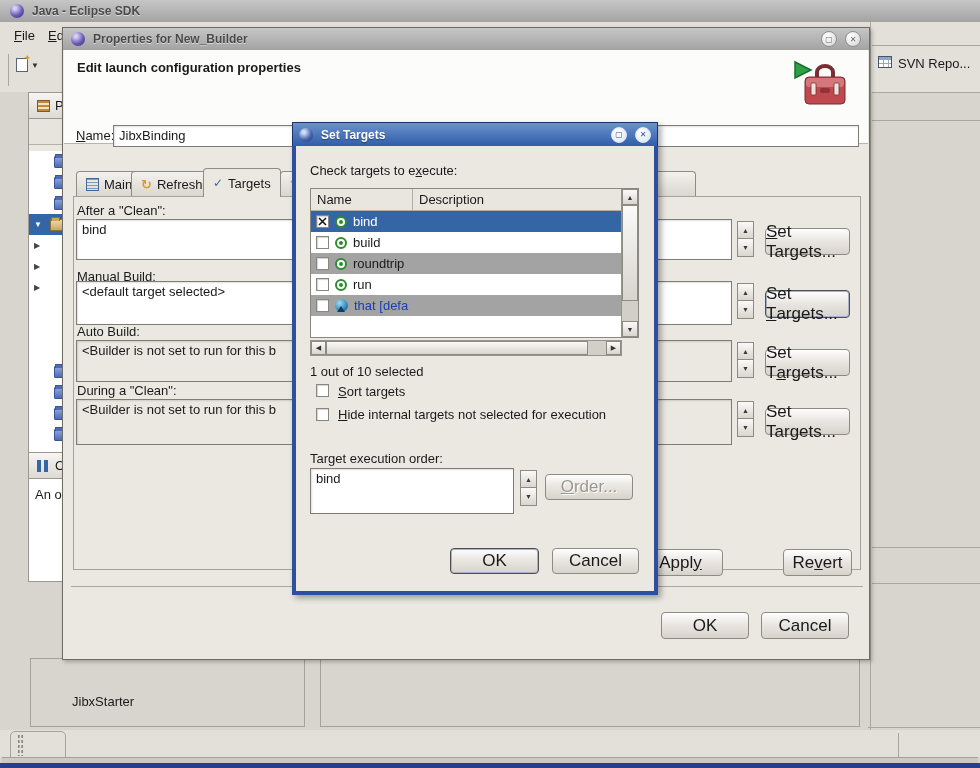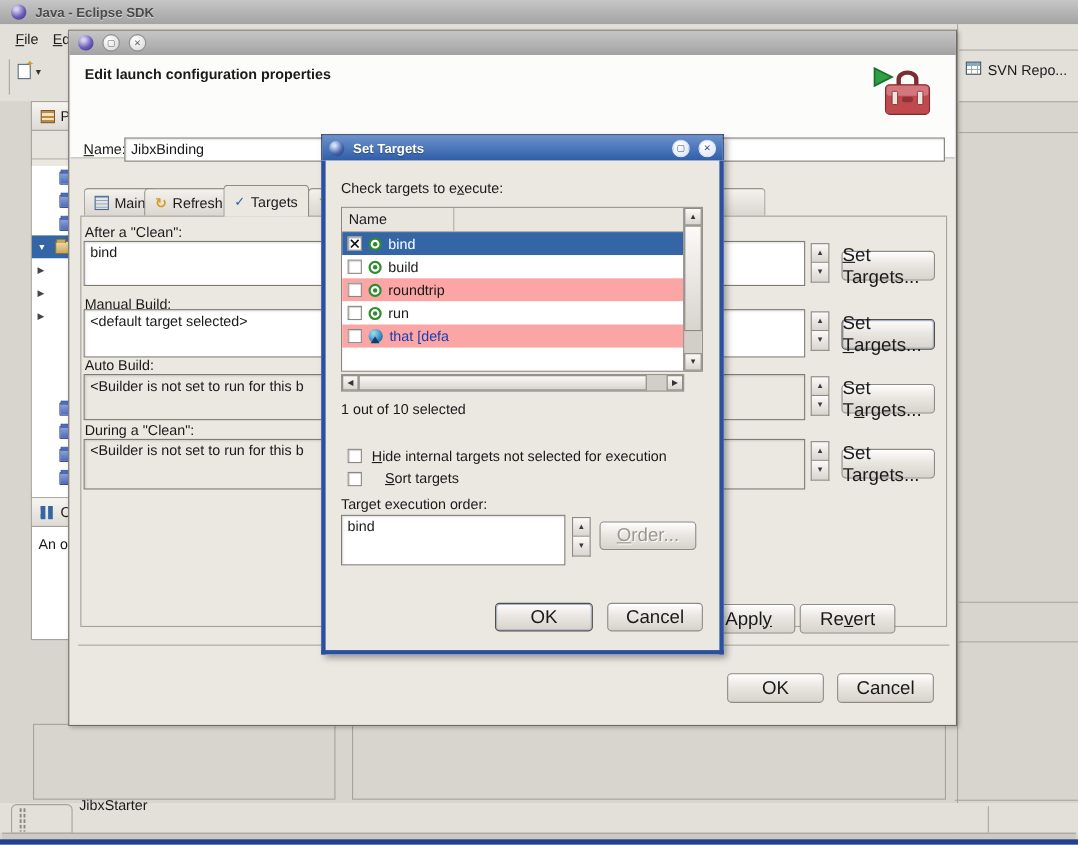--- a/index.html
+++ b/index.html
@@ -45,21 +45,21 @@
   .spin .sb + .sb { border-top:none; }
 
   
   .tab { position:absolute; top:0; height:26px; display:flex; align-items:center; gap:5px;
          padding:0 9px; font-size:13px; background:linear-gradient(to bottom,#f4f2ee,#d9d5cf);
          border:1px solid #8f8c86; border-bottom:none; border-radius:4px 4px 0 0; }
   .tab.sel { background:#ebe8e2; height:29px; top:-3px; z-index:2; }
 
   
   .trow { display:flex; align-items:center; height:21px; padding-left:5px; gap:6px; font-size:13px; background:#fff; }
-  .trow.alt { background:#fca5a5; }
+  .trow.alt { background:#a3a3a3; }
   .trow.sel { background:#3465a4; color:#fff; }
   .tgt { width:12px; height:12px; border:2px solid #2e8b2e; border-radius:50%;
          background:#fff; position:relative; flex:none; }
   .tgt::after { content:""; position:absolute; inset:2px; border-radius:50%; background:#2e8b2e; }
   .tgt-help { width:13px; height:13px; border-radius:50%; position:relative; flex:none;
               background: radial-gradient(circle at 35% 30%, #9fe0ee, #2277b3 70%, #14518b); }
   .tgt-help::after { content:""; position:absolute; left:2px; bottom:0;
               border-left:4px solid transparent; border-right:4px solid transparent;
               border-bottom:6px solid #123d6b; }
 
@@ -217,29 +217,30 @@
 <div class="abs line-h" style="left:872px;top:583px;width:108px;"></div>
 <div class="abs line-h" style="left:868px;top:727px;width:112px;"></div>
 
 <div class="abs" style="left:30px;top:658px;width:275px;height:69px;border:1px solid #a5a29b;"></div>
 <div class="abs" style="left:320px;top:658px;width:540px;height:69px;border:1px solid #a5a29b;"></div>
 
 <div class="abs" style="left:0;top:730px;width:980px;height:27px;background:#e3e0da;"></div>
 <div class="abs" style="left:10px;top:731px;width:56px;height:27px;border:1px solid #a5a29b;border-radius:5px 5px 0 0;display:flex;align-items:center;padding-left:6px;">
   <span class="grip"></span>
 </div>
-<div class="abs" style="left:72px;top:724px;">JibxStarter</div>
+<div class="abs" style="left:72px;top:694px;">JibxStarter</div>
 <div class="abs line-v" style="left:898px;top:733px;height:24px;"></div>
 <div class="abs" style="left:2px;top:757px;width:976px;height:6px;background:#cdcac4;border-top:1px solid #a5a29b;"></div>
 <div class="abs" style="left:0;top:763px;width:980px;height:5px;background:#22418e;"></div>
 
 <div class="abs" style="left:62px;top:27px;width:808px;height:633px;background:#ebe8e2;border:1px solid #6f6c66;box-shadow:2px 2px 4px rgba(0,0,0,.25);z-index:20;">
 
   <div class="tb-inactive" style="position:absolute;left:0;top:0;right:0;height:22px;padding:0 8px;gap:8px;">
     <span class="sphere"></span>
+    <span style="flex:1;">Properties for New_Builder</span>
     <span class="circle-btn">▢</span>
     <span class="circle-btn">✕</span>
   </div>
 
   <div class="abs" style="left:1px;top:22px;right:1px;height:94px;background:#fcfcfb;border-bottom:1px solid #b8b5ae;">
     <div style="position:absolute;left:13px;top:10px;font-weight:bold;">Edit launch configuration properties</div>
     <svg class="abs" style="left:728px;top:8px;" width="60" height="54" viewBox="0 0 60 54">
       <polygon points="3,4 19,12 3,20" fill="#2f9e44" stroke="#1b6e2d" stroke-width="1.5"></polygon>
       <path d="M25 20 v-6 a8 6 0 0 1 16 0 v6" fill="none" stroke="#7a2d33" stroke-width="4"></path>
       <rect x="13" y="19" width="40" height="27" rx="4" fill="#c0494e" stroke="#7a2d33"></rect>
@@ -312,21 +313,21 @@
       <span class="sb">▲</span>
       <span class="sb">▼</span>
     </div>
   <div class="abs btn" style="left:702px;top:380px;width:85px;height:27px;">
       <span><span>Set Tar</span><span class="u">g</span><span>ets...</span></span>
     </div>
 
   <div class="abs btn" style="left:575px;top:521px;width:85px;height:27px;">
       <span><span>Appl</span><span class="u">y</span><span></span></span>
     </div>
-  <div class="abs btn" style="left:664px;top:521px;width:87px;height:27px;">
+  <div class="abs btn" style="left:720px;top:521px;width:69px;height:27px;">
       <span><span>Re</span><span class="u">v</span><span>ert</span></span>
     </div>
 
   <div class="abs line-h" style="left:8px;top:558px;width:792px;"></div>
 
   <div class="abs btn" style="left:598px;top:584px;width:88px;height:27px;">OK</div>
   <div class="abs btn" style="left:698px;top:584px;width:88px;height:27px;">Cancel</div>
 </div>
 
 <div class="abs" style="left:292px;top:122px;width:366px;height:473px;z-index:30;box-shadow:3px 3px 6px rgba(0,0,0,.35);">
@@ -338,20 +339,21 @@
     <span class="circle-btn blue">✕</span>
   </div>
 
   <div style="position:absolute;left:0;top:24px;right:0;bottom:0;background:#ebe8e2;border:4px solid #2c4f9e;border-top:none;">
 
     <div class="abs" style="left:14px;top:17px;"><span>Check targets to e</span><span class="u">x</span><span>ecute:</span></div>
 
     <div class="abs" style="left:14px;top:42px;width:329px;height:150px;border:1px solid #8a8781;background:#fff;">
       <div style="display:flex;height:22px;background:#e9e6e0;border-bottom:1px solid #b2afa8;padding-right:17px;">
         <div style="width:102px;border-right:1px solid #b2afa8;display:flex;align-items:center;padding-left:6px;">Name</div>
+        <div style="flex:1;display:flex;align-items:center;padding-left:6px;">Description</div>
       </div>
       <div style="position:absolute;left:0;top:22px;right:17px;bottom:0;overflow:hidden;">
         <div class="trow sel">
           <span class="cb">
               <svg width="9" height="9">
                 <path d="M1 1 L8 8 M8 1 L1 8" stroke="#111" stroke-width="1.5"></path>
               </svg>
             </span>
           <span class="tgt"></span>
           <span>bind</span>
@@ -386,21 +388,21 @@
     </div>
 
     <div class="trough" style="position:absolute;left:14px;top:194px;width:312px;height:16px;border:1px solid #979490;">
       <div class="sarrow" style="position:absolute;left:0;top:0;width:15px;height:14px;">◀</div>
       <div class="sthumb" style="position:absolute;left:15px;top:0;width:262px;height:14px;"></div>
       <div class="sarrow" style="position:absolute;right:0;top:0;width:15px;height:14px;">▶</div>
     </div>
 
     <div class="abs" style="left:14px;top:218px;">1 out of 10 selected</div>
 
-    <div class="abs" style="left:20px;top:238px;display:flex;align-items:flex-end;gap:21px;margin-top:43px;">
+    <div class="abs" style="left:20px;top:238px;display:flex;align-items:flex-start;gap:9px;">
       <span class="cb"></span>
       <span><span></span><span class="u">S</span><span>ort targets</span></span>
     </div>
     <div class="abs" style="left:20px;top:261px;display:flex;align-items:center;gap:9px;">
       <span class="cb"></span>
       <span><span></span><span class="u">H</span><span>ide internal targets not selected for execution</span></span>
     </div>
 
     <div class="abs" style="left:14px;top:305px;">Target execution order:</div>
     <div class="abs field" style="left:14px;top:322px;width:204px;height:46px;">bind</div>

